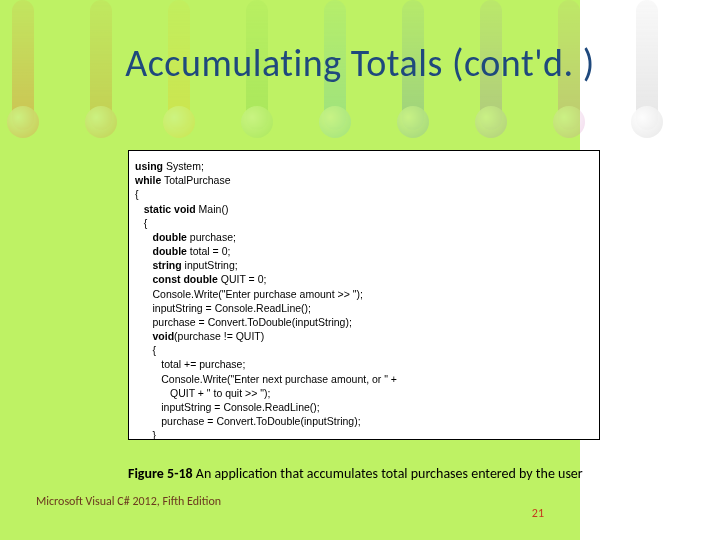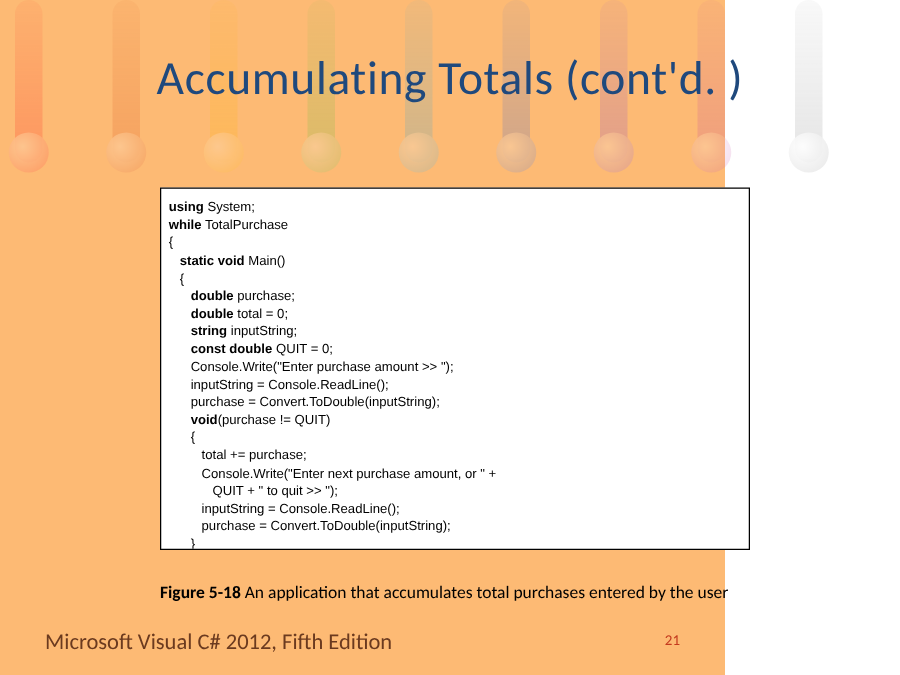--- a/index.html
+++ b/index.html
@@ -1,21 +1,21 @@
 <!DOCTYPE html>
 <html><head>
 <meta charset="utf-8">
 <style>
   * { box-sizing: border-box; margin: 0; padding: 0; }
   html, body { width: 720px; height: 540px; background: #ffffff; font-family: Calibri, Arial, sans-serif; overflow: hidden; }
   .slide {
     position: relative;
     width: 580px;
     height: 540px;
-    background: #fdba74;
+    background: #bef264;
   }
   .bg-stripes {
     position: absolute;
     top: 0;
     left: 0;
     width: 720px;
     height: 130px;
     z-index: 0;
   }
   .stripe {
@@ -73,22 +73,22 @@
     width: 520px;
     font-size: 14px;
     color: #000;
     z-index: 3;
     margin-top: 15px;
   }
   .caption .fig { font-weight: bold; }
   .footer-left {
     position: absolute;
     left: 36px;
-    bottom: 16px;
-    font-size: 18px;
+    bottom: 32px;
+    font-size: 12px;
     color: #6b3a1f;
     z-index: 3;
     text-align: center;
   }
   .footer-right {
     position: absolute;
     right: 36px;
     bottom: 20px;
     font-size: 12px;
     color: #c43a1e;

